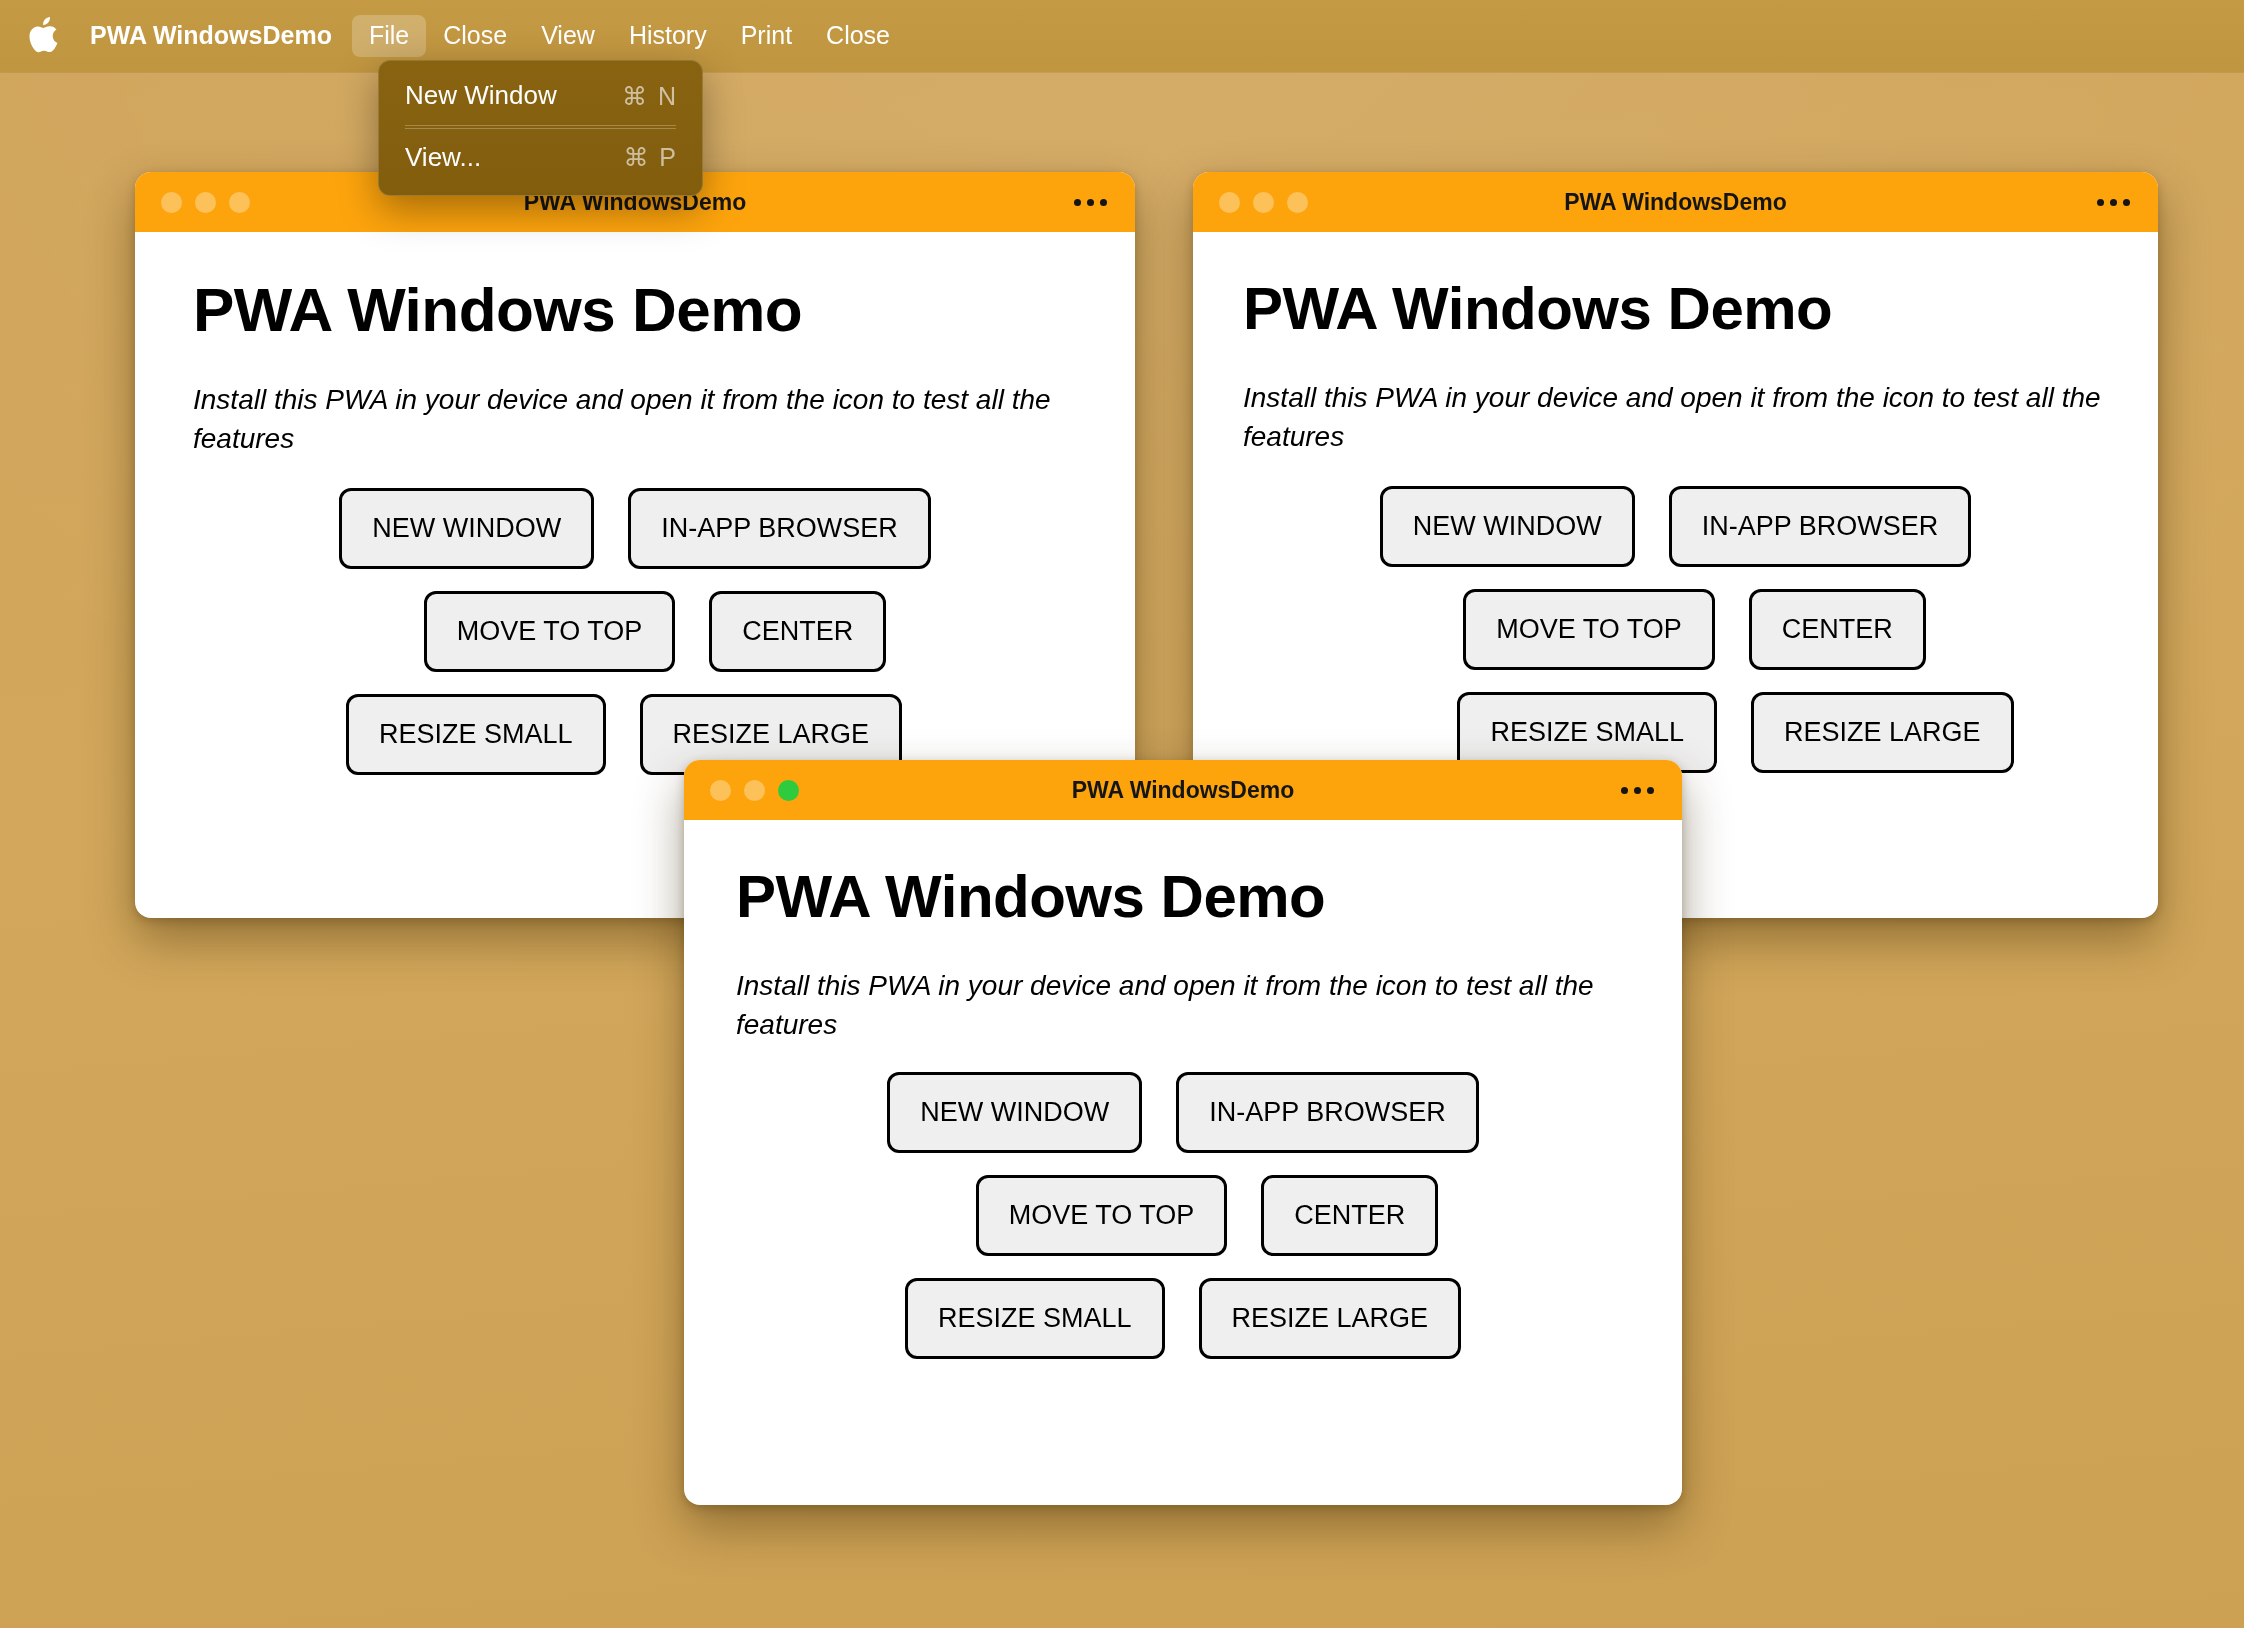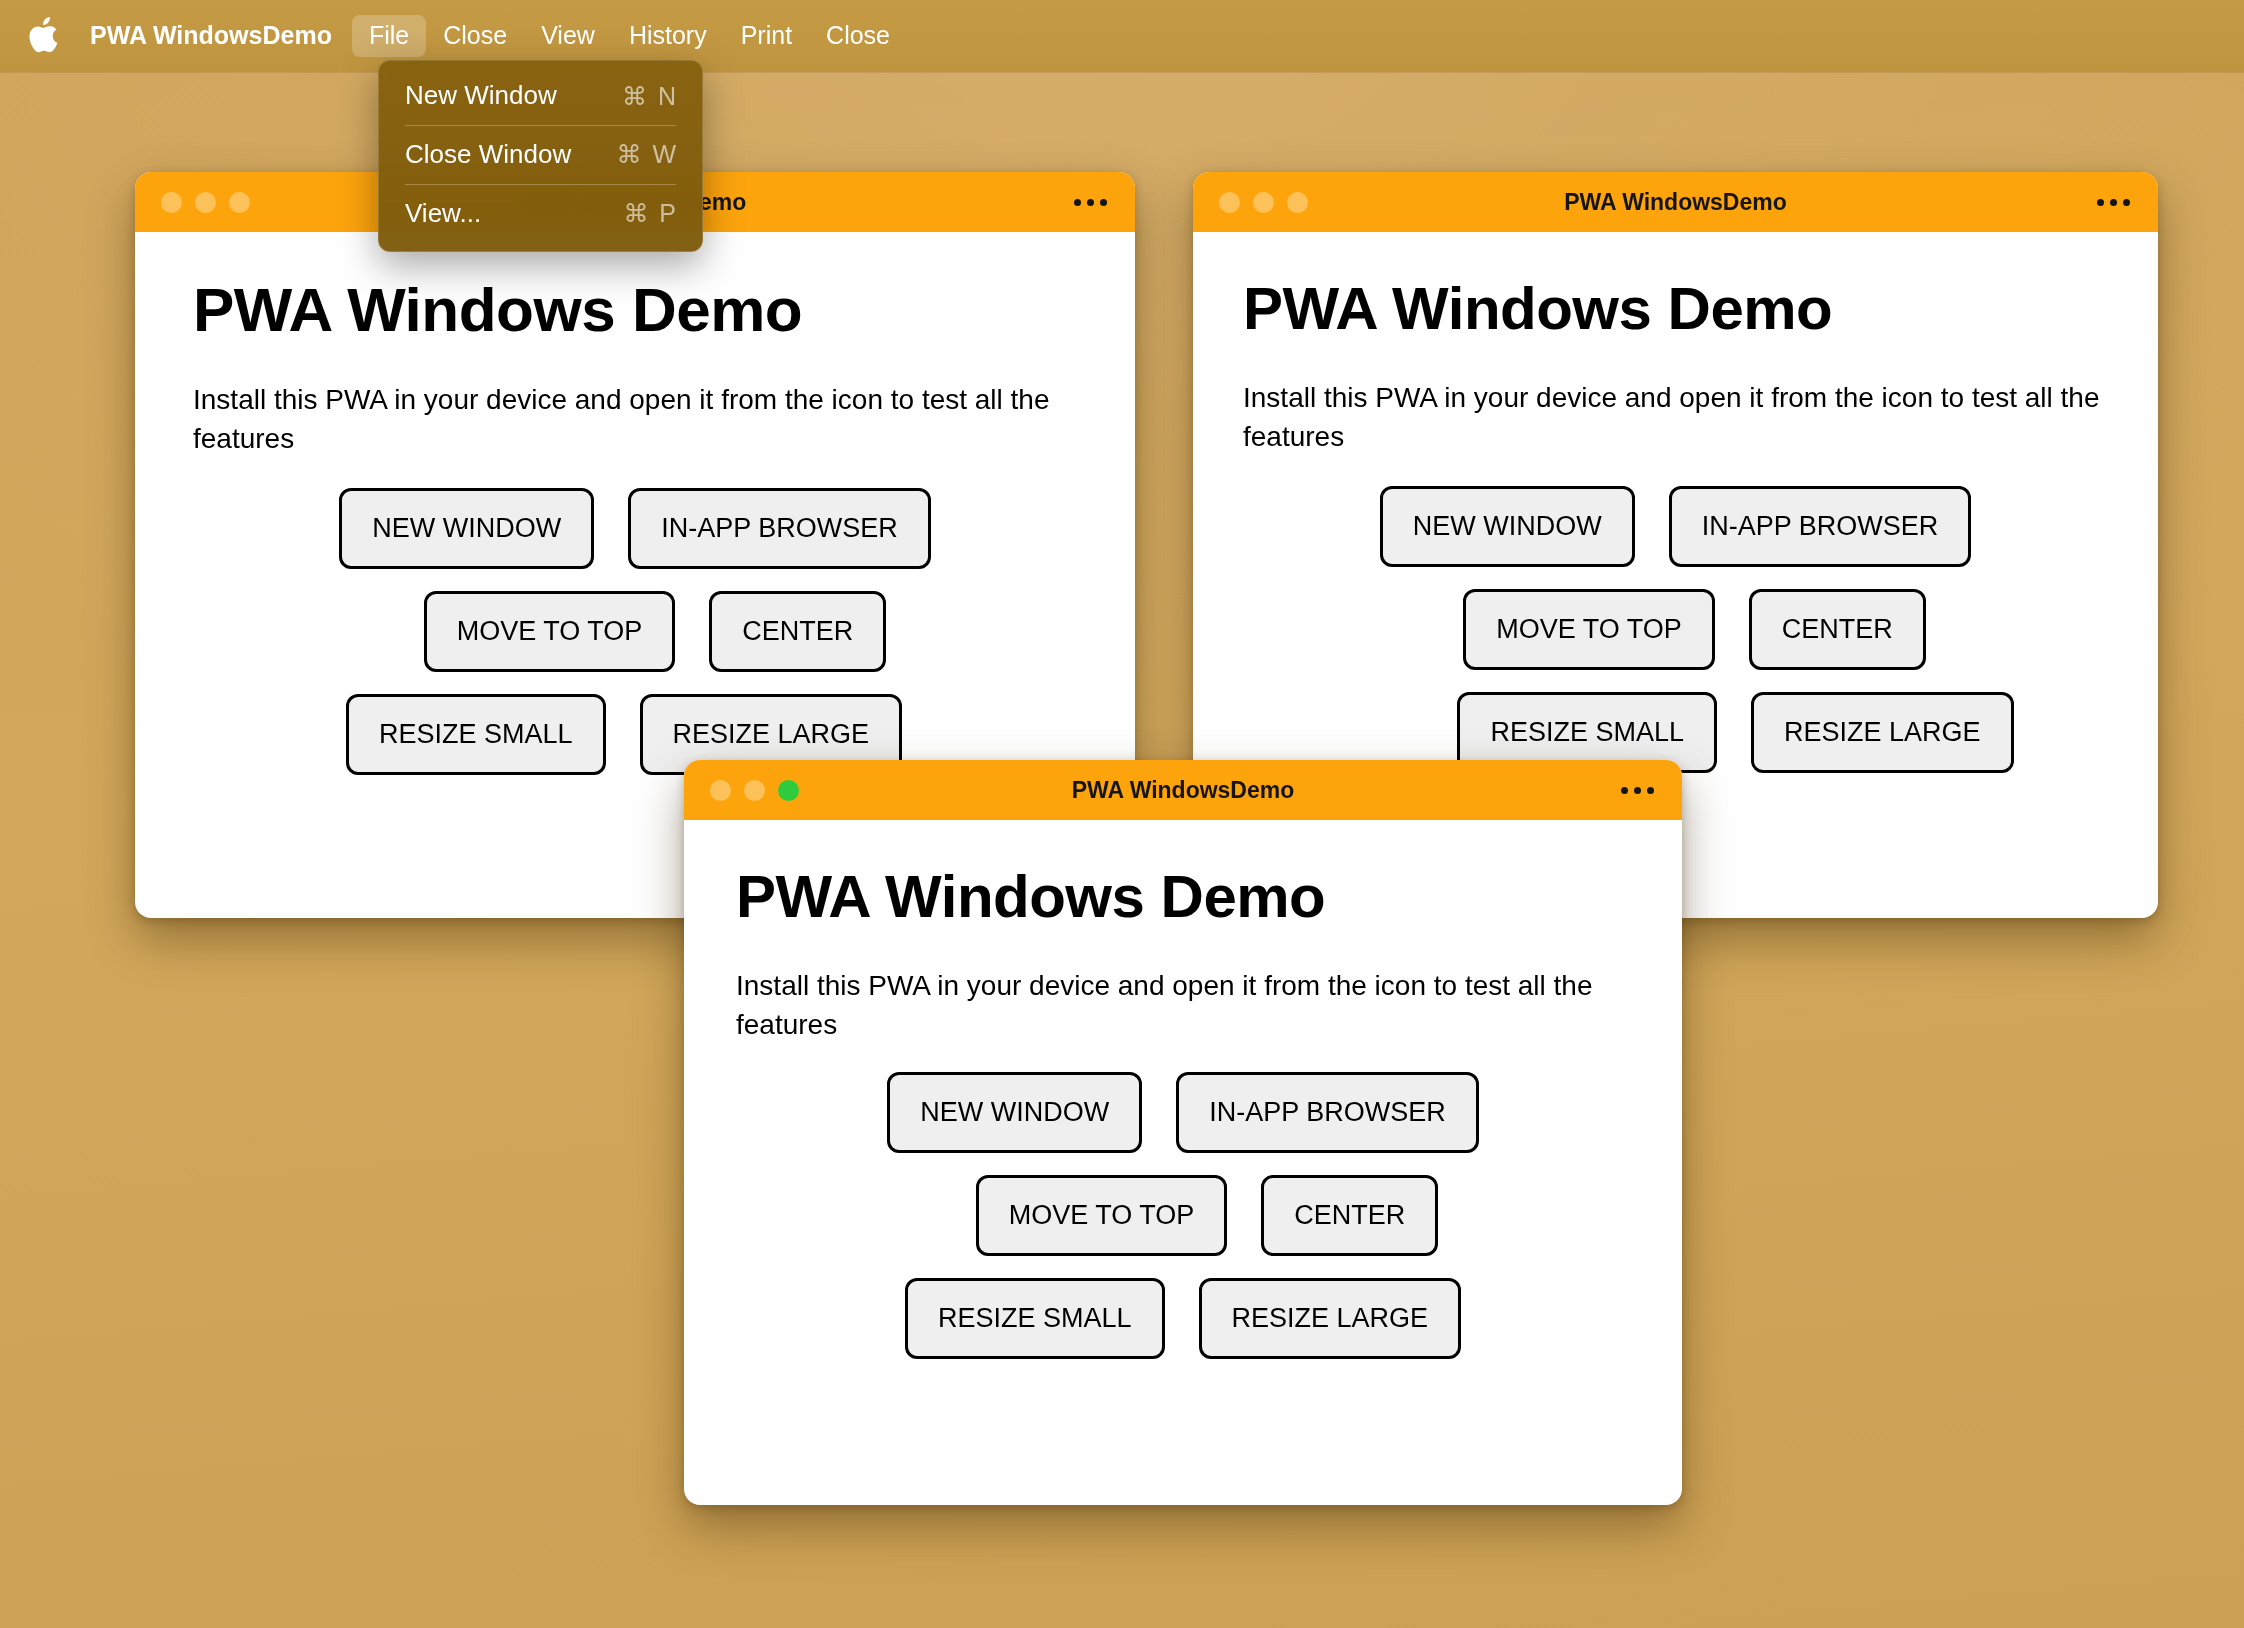--- a/index.html
+++ b/index.html
@@ -151,20 +151,21 @@
     font-weight: bold;
     color: #000;
     margin-top: 42px;
     letter-spacing: -0.5px;
   }
   .win-p {
     font-size: 28px;
     color: #000;
     line-height: 1.38;
     margin-top: 36px;
+    font-style: italic;
   }
   .btn-grid {
     margin-top: 30px;
     display: flex;
     flex-direction: column;
     align-items: center;
     gap: 22px;
   }
   .btn-row {
     display: flex;
@@ -326,22 +327,18 @@
     </div>
   </div>
 </div>
 
 <div class="dropdown">
   <div class="dd-row">
     <span class="dd-label">New Window</span>
     <span class="dd-short">⌘ N</span>
   </div>
   <div class="dd-sep"></div>
-  <div class="dd-row">
-    <span class="dd-label">Close Window</span>
-    <span class="dd-short">⌘ W</span>
-  </div>
   <div class="dd-sep"></div>
   <div class="dd-row">
     <span class="dd-label">View...</span>
     <span class="dd-short">⌘ P</span>
   </div>
 </div>
 
 </body></html>

